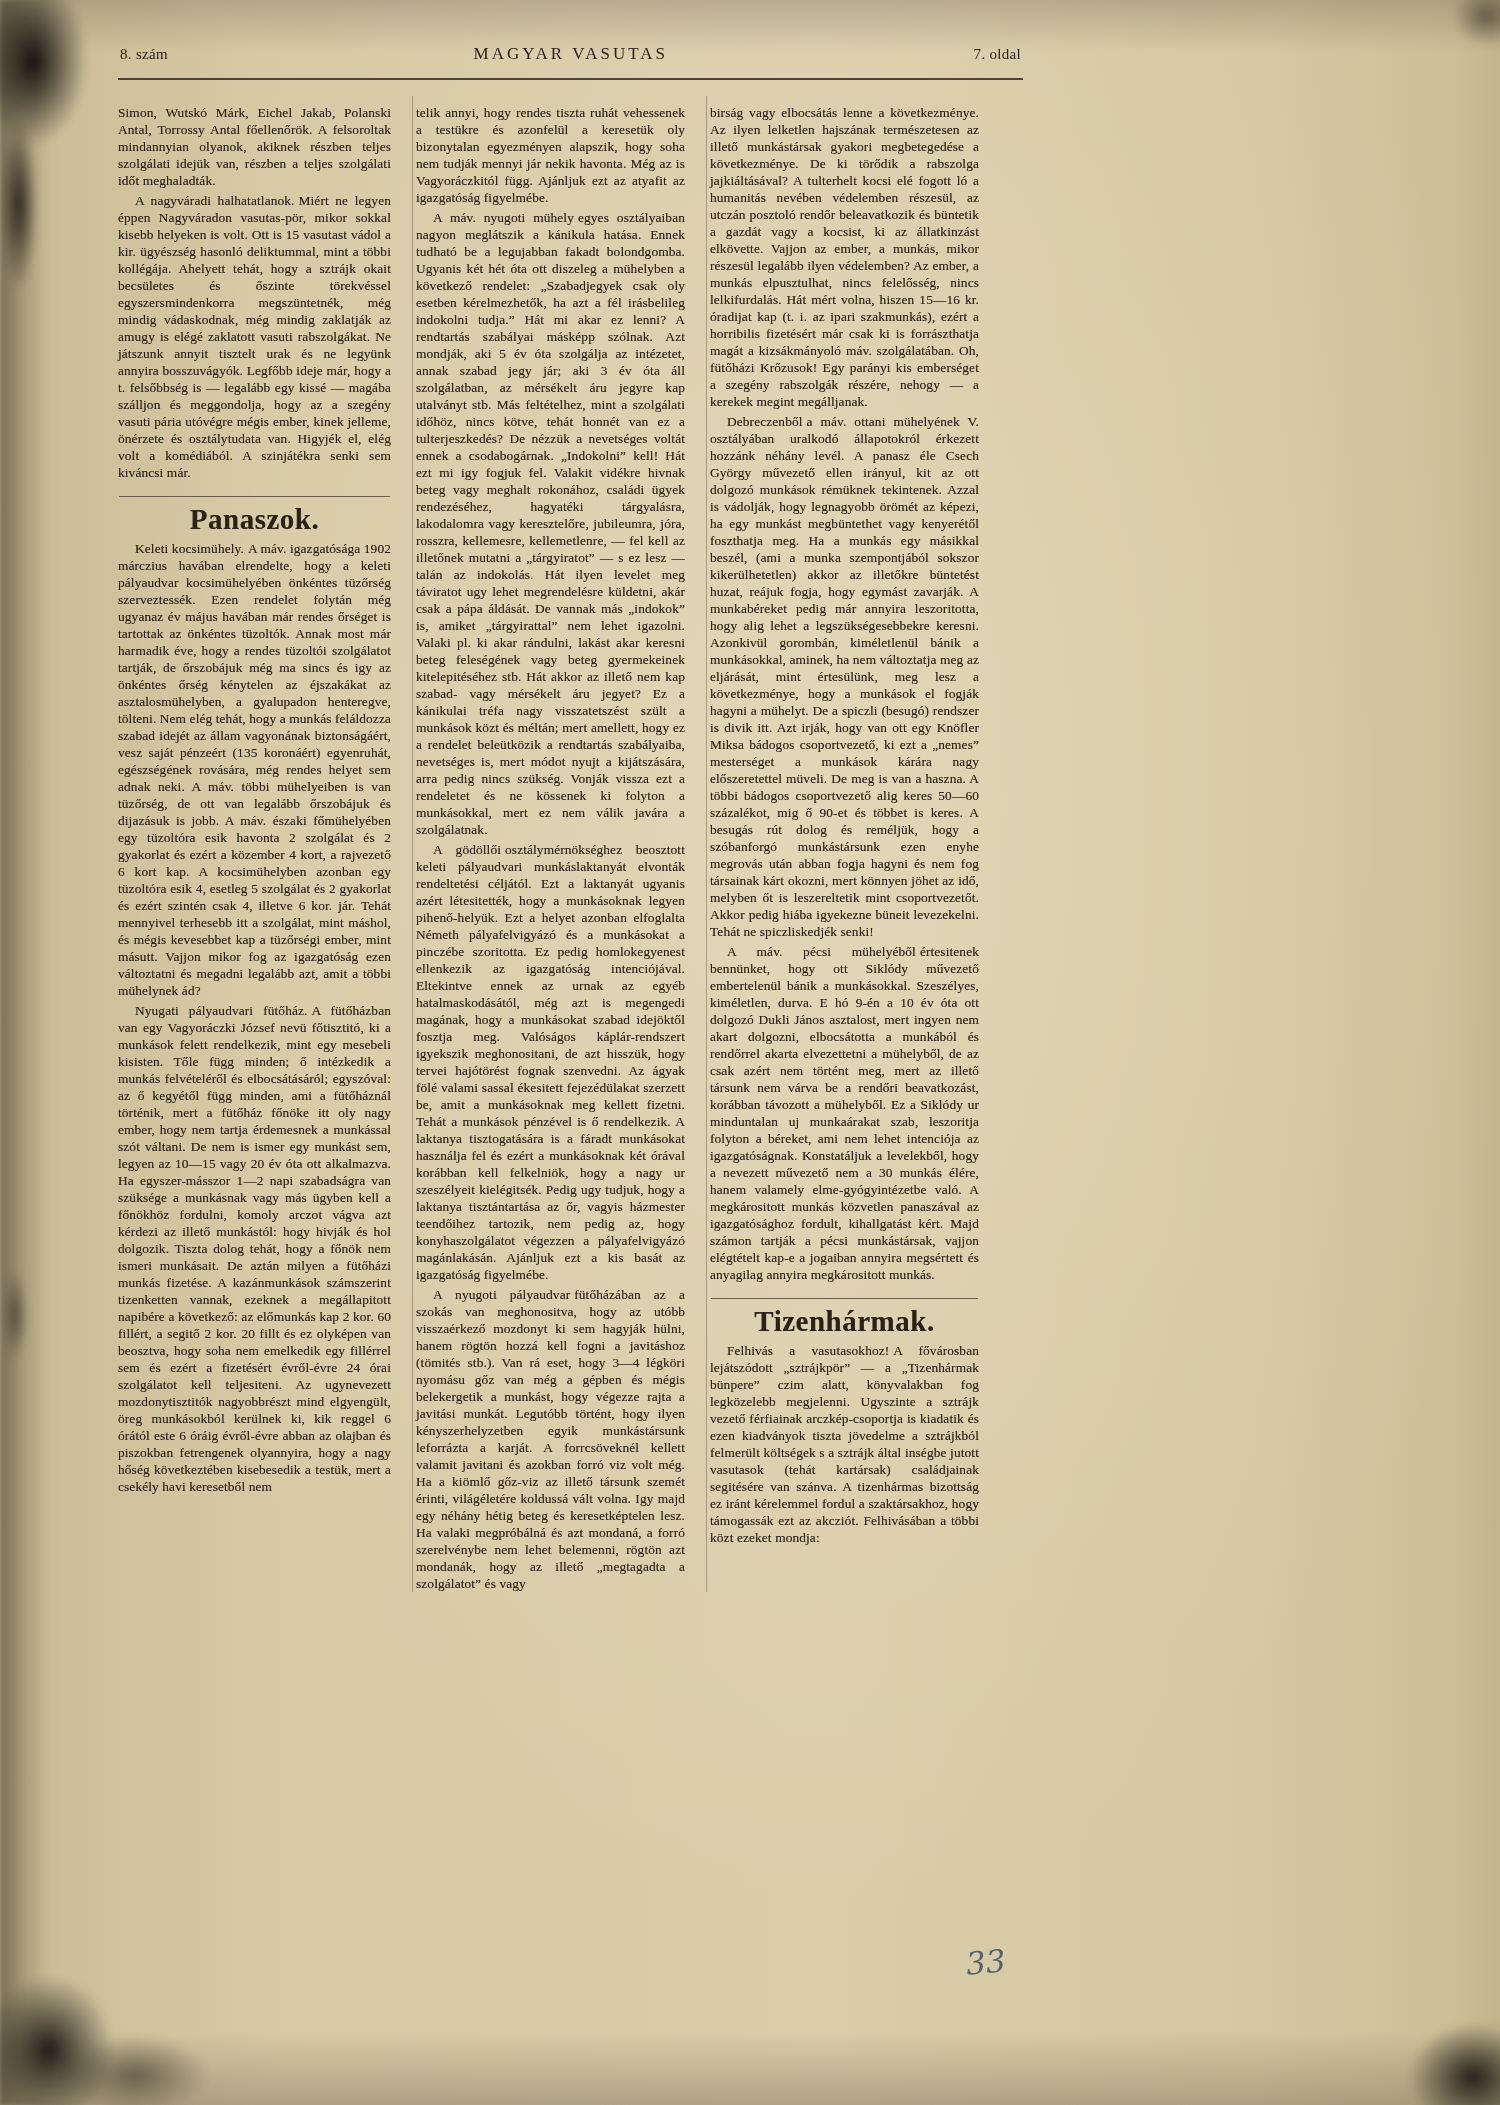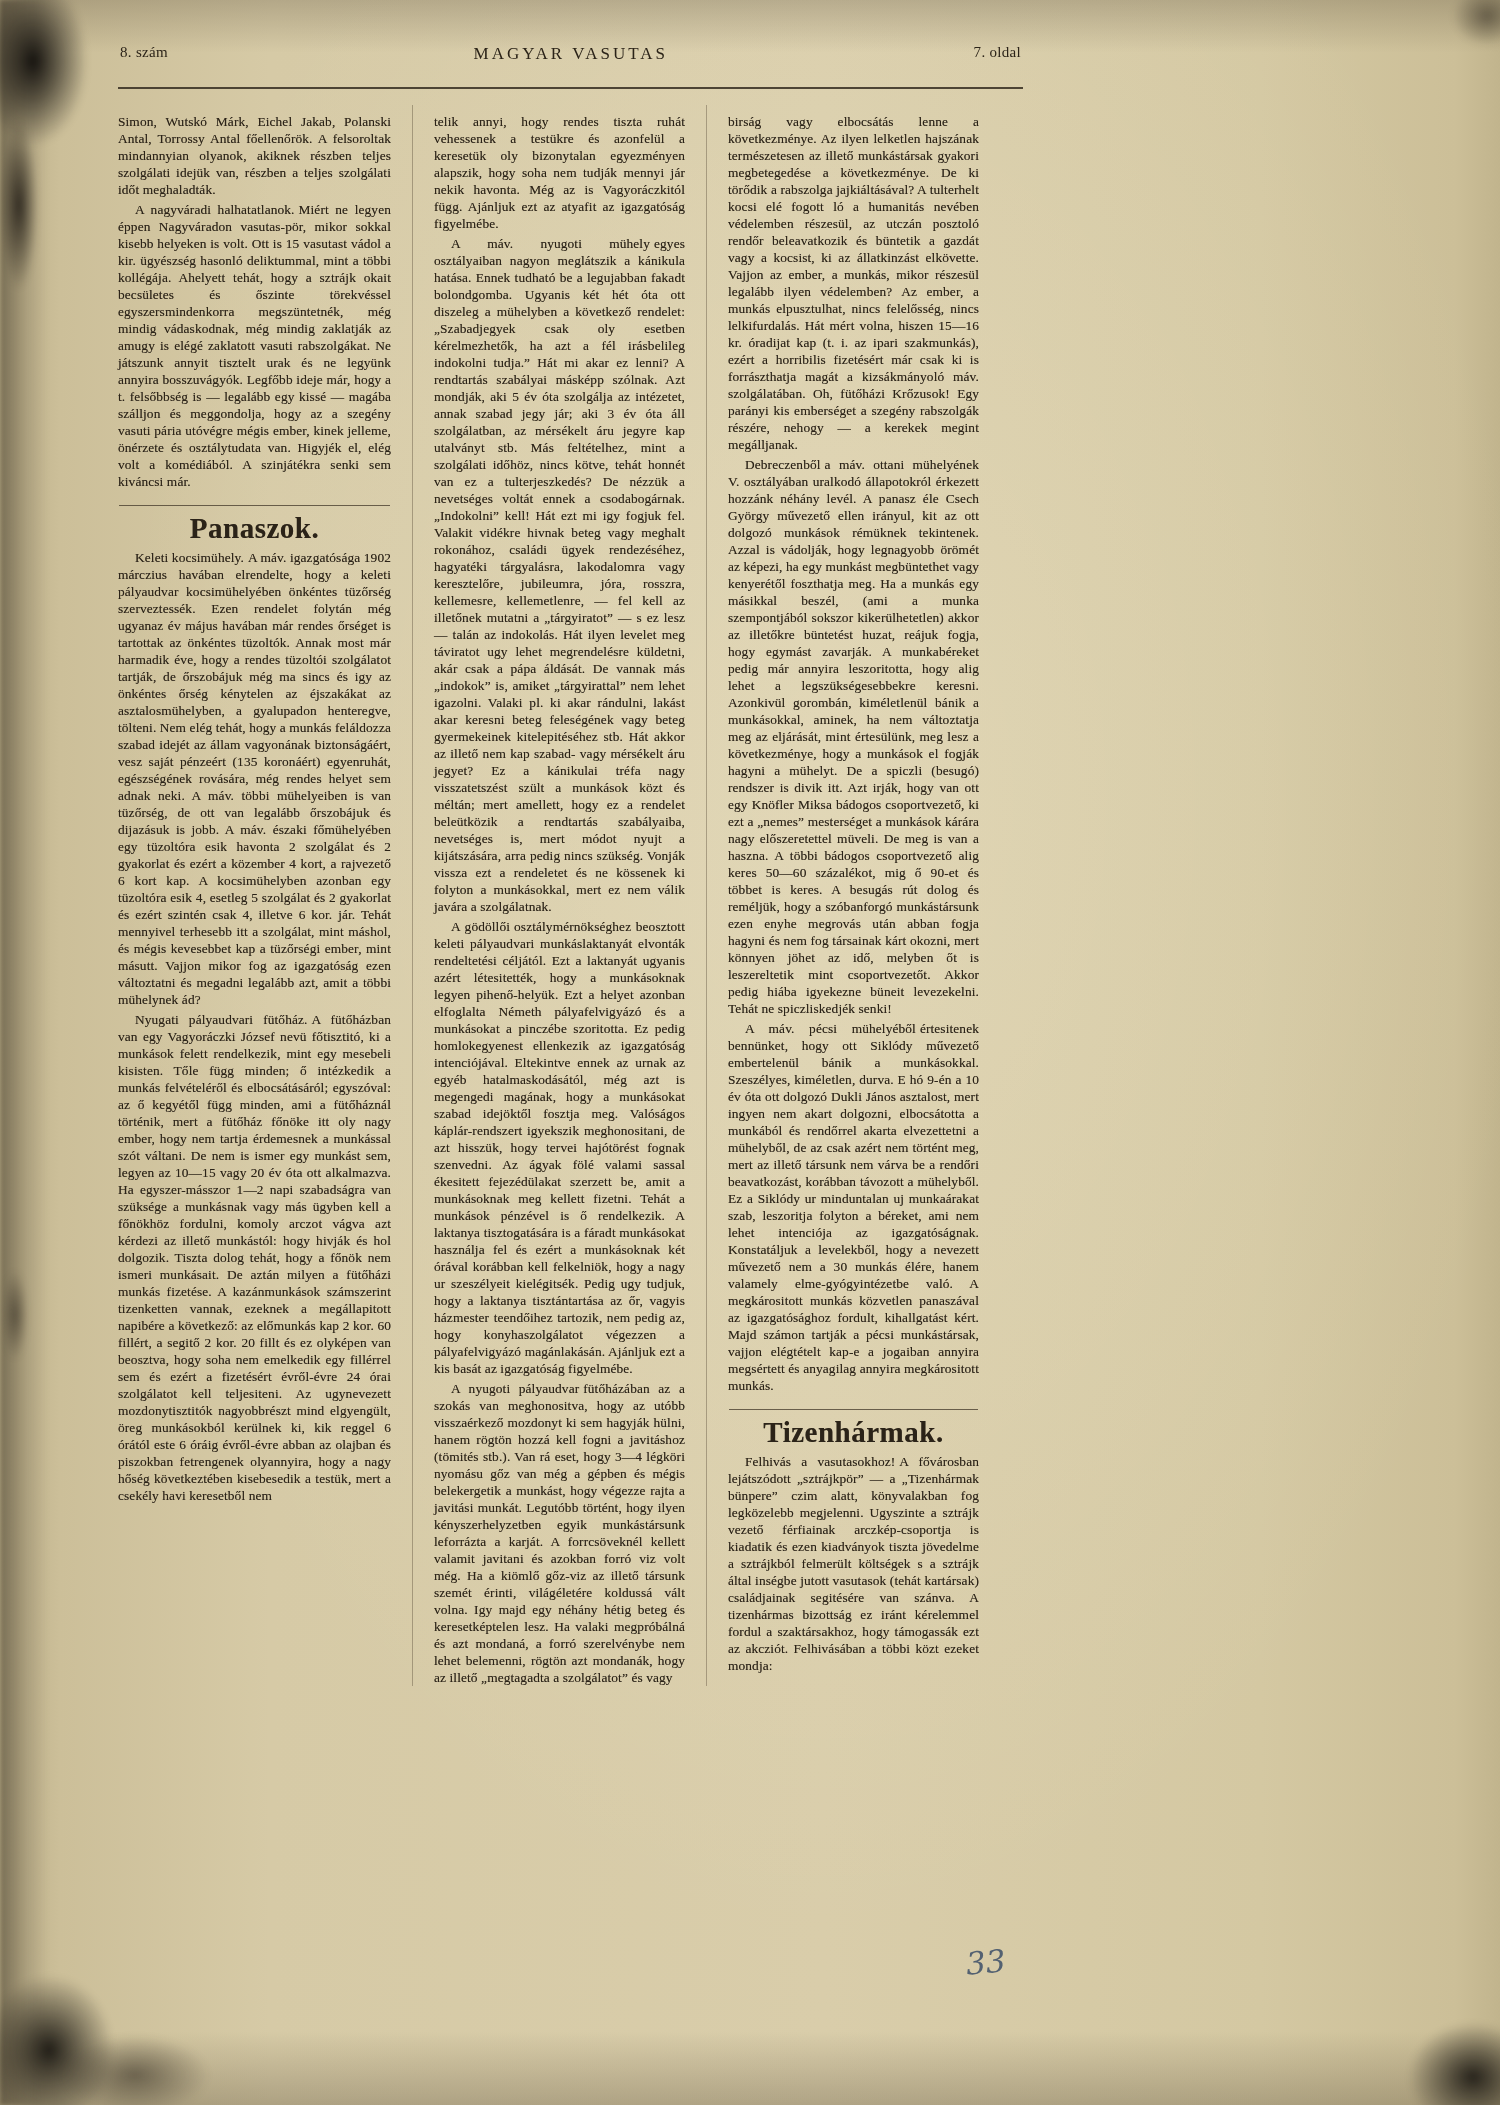--- a/index.html
+++ b/index.html
@@ -26,28 +26,28 @@
   .stain.bl{left:-16px;top:1975px;width:130px;height:150px;
     background:radial-gradient(closest-side, rgba(14,12,9,.9), rgba(14,12,9,0))}
   .stain.b2{left:60px;top:2035px;width:150px;height:80px;
     background:radial-gradient(closest-side, rgba(30,25,18,.5), rgba(30,25,18,0))}
   .stain.br{left:1408px;top:2022px;width:130px;height:110px;
     background:radial-gradient(closest-side, rgba(14,12,9,.85), rgba(14,12,9,0))}
   .stain.tr{left:1452px;top:-14px;width:70px;height:60px;
     background:radial-gradient(closest-side, rgba(30,25,18,.5), rgba(30,25,18,0))}
 
   .content{position:absolute;left:118px;top:44px;width:905px}
-  .header-row{display:flex;justify-content:space-between;align-items:flex-start;
-    padding:0 2px 23px 2px;font-size:15px;letter-spacing:.3px}
+  .header-row{display:flex;justify-content:space-between;align-items:center;
+    padding:0 2px 14px 2px;font-size:15px;letter-spacing:.3px}
   .masthead{font-size:17px;font-weight:normal;letter-spacing:3px}
   .head-rule{border-top:2px solid rgba(52,44,32,.85);height:0}
   .columns{display:flex;margin-top:16px}
   .col{width:273px;font-size:13.4px;line-height:17px;text-align:justify;
     letter-spacing:.1px;text-shadow:0 0 .4px rgba(42,34,22,.45)}
-  .col + .col{margin-left:21px;padding-left:21px;border-left:1px solid rgba(78,66,48,.38)}
+  .col + .col{margin-left:21px;padding-left:3px;border-left:1px solid rgba(78,66,48,.38)}
   p{margin:3px 0 0 0;text-indent:17px}
   p.cont{text-indent:0;margin-top:8px}
   .lead{font-weight:normal;margin-right:4px}
   .divider{border:0;border-top:1px solid rgba(66,55,40,.75);margin:15px 1px 0 1px;height:0}
   h2.section-title{text-align:center;font-size:29px;font-weight:bold;
     margin:14px 0 12px 0;letter-spacing:.5px}
   .handwritten{position:absolute;left:966px;top:1944px;font-size:31px;
     color:#3d4f68;font-style:italic;transform:rotate(-5deg);opacity:.85;
     font-family:"DejaVu Serif",serif}
 </style>

